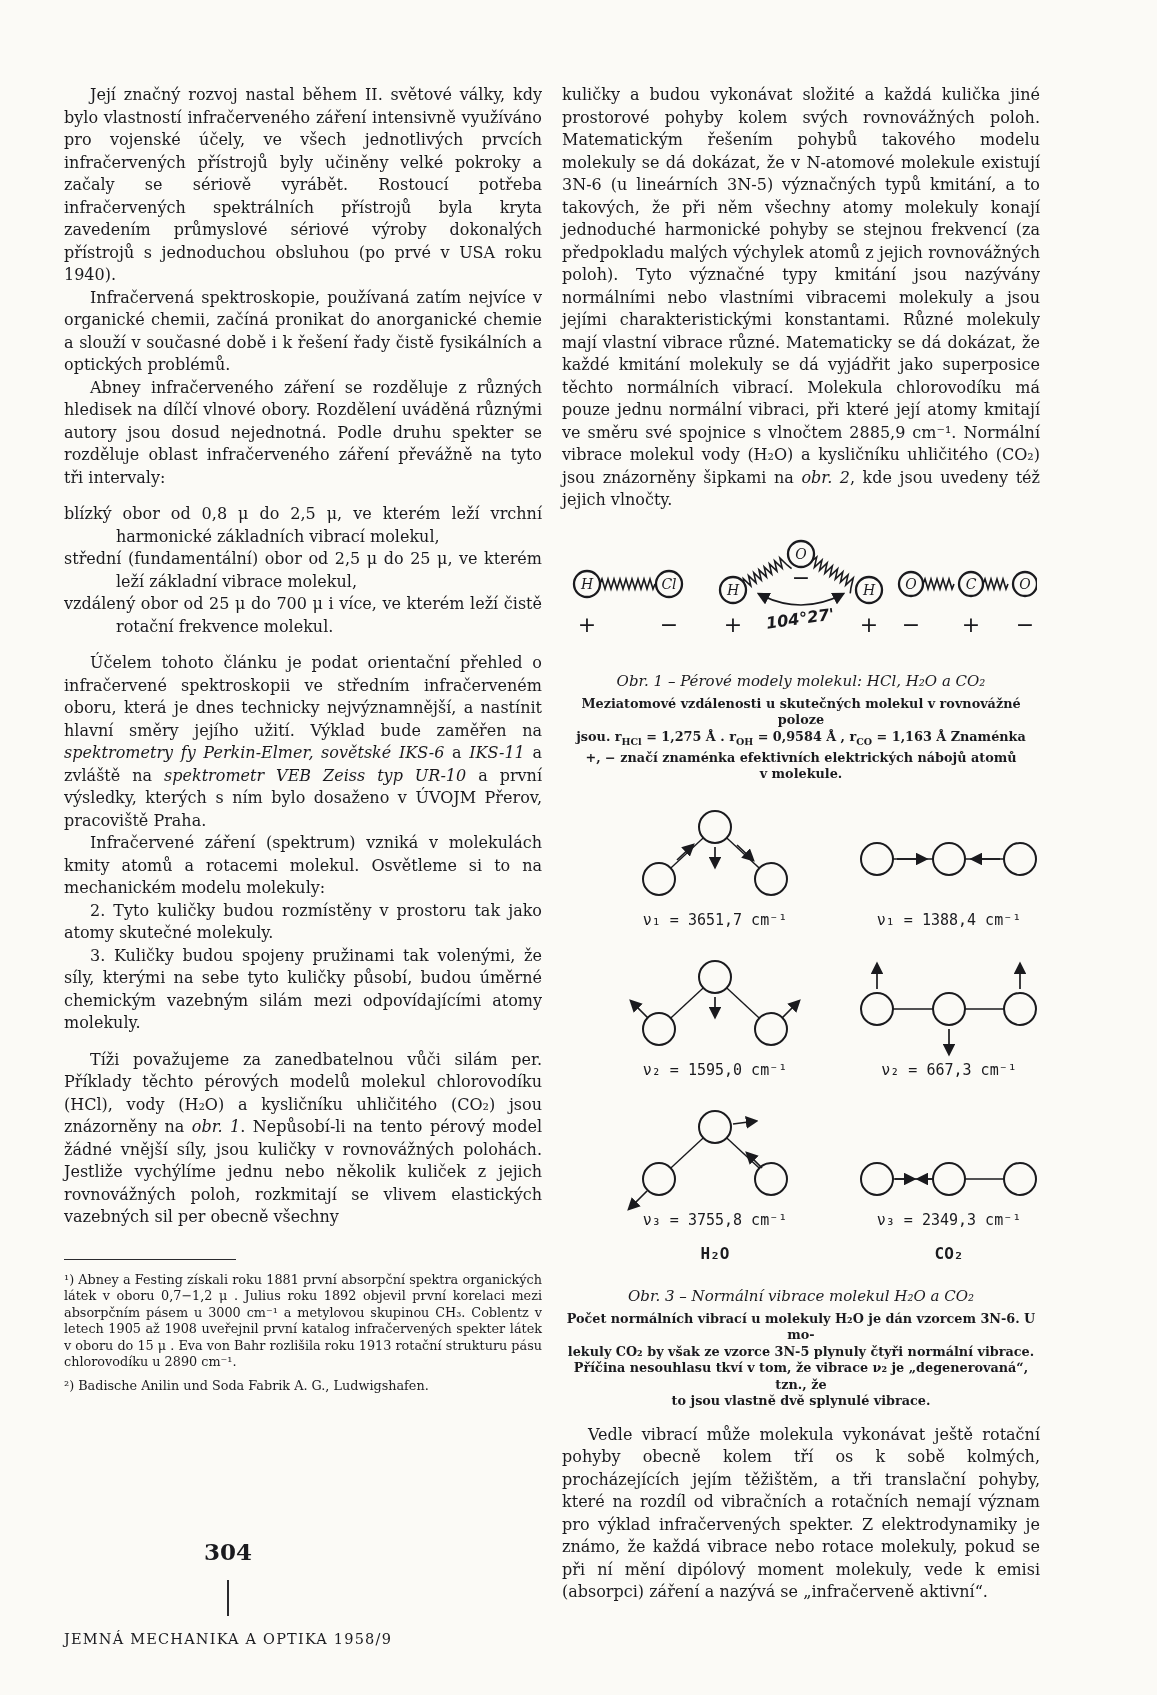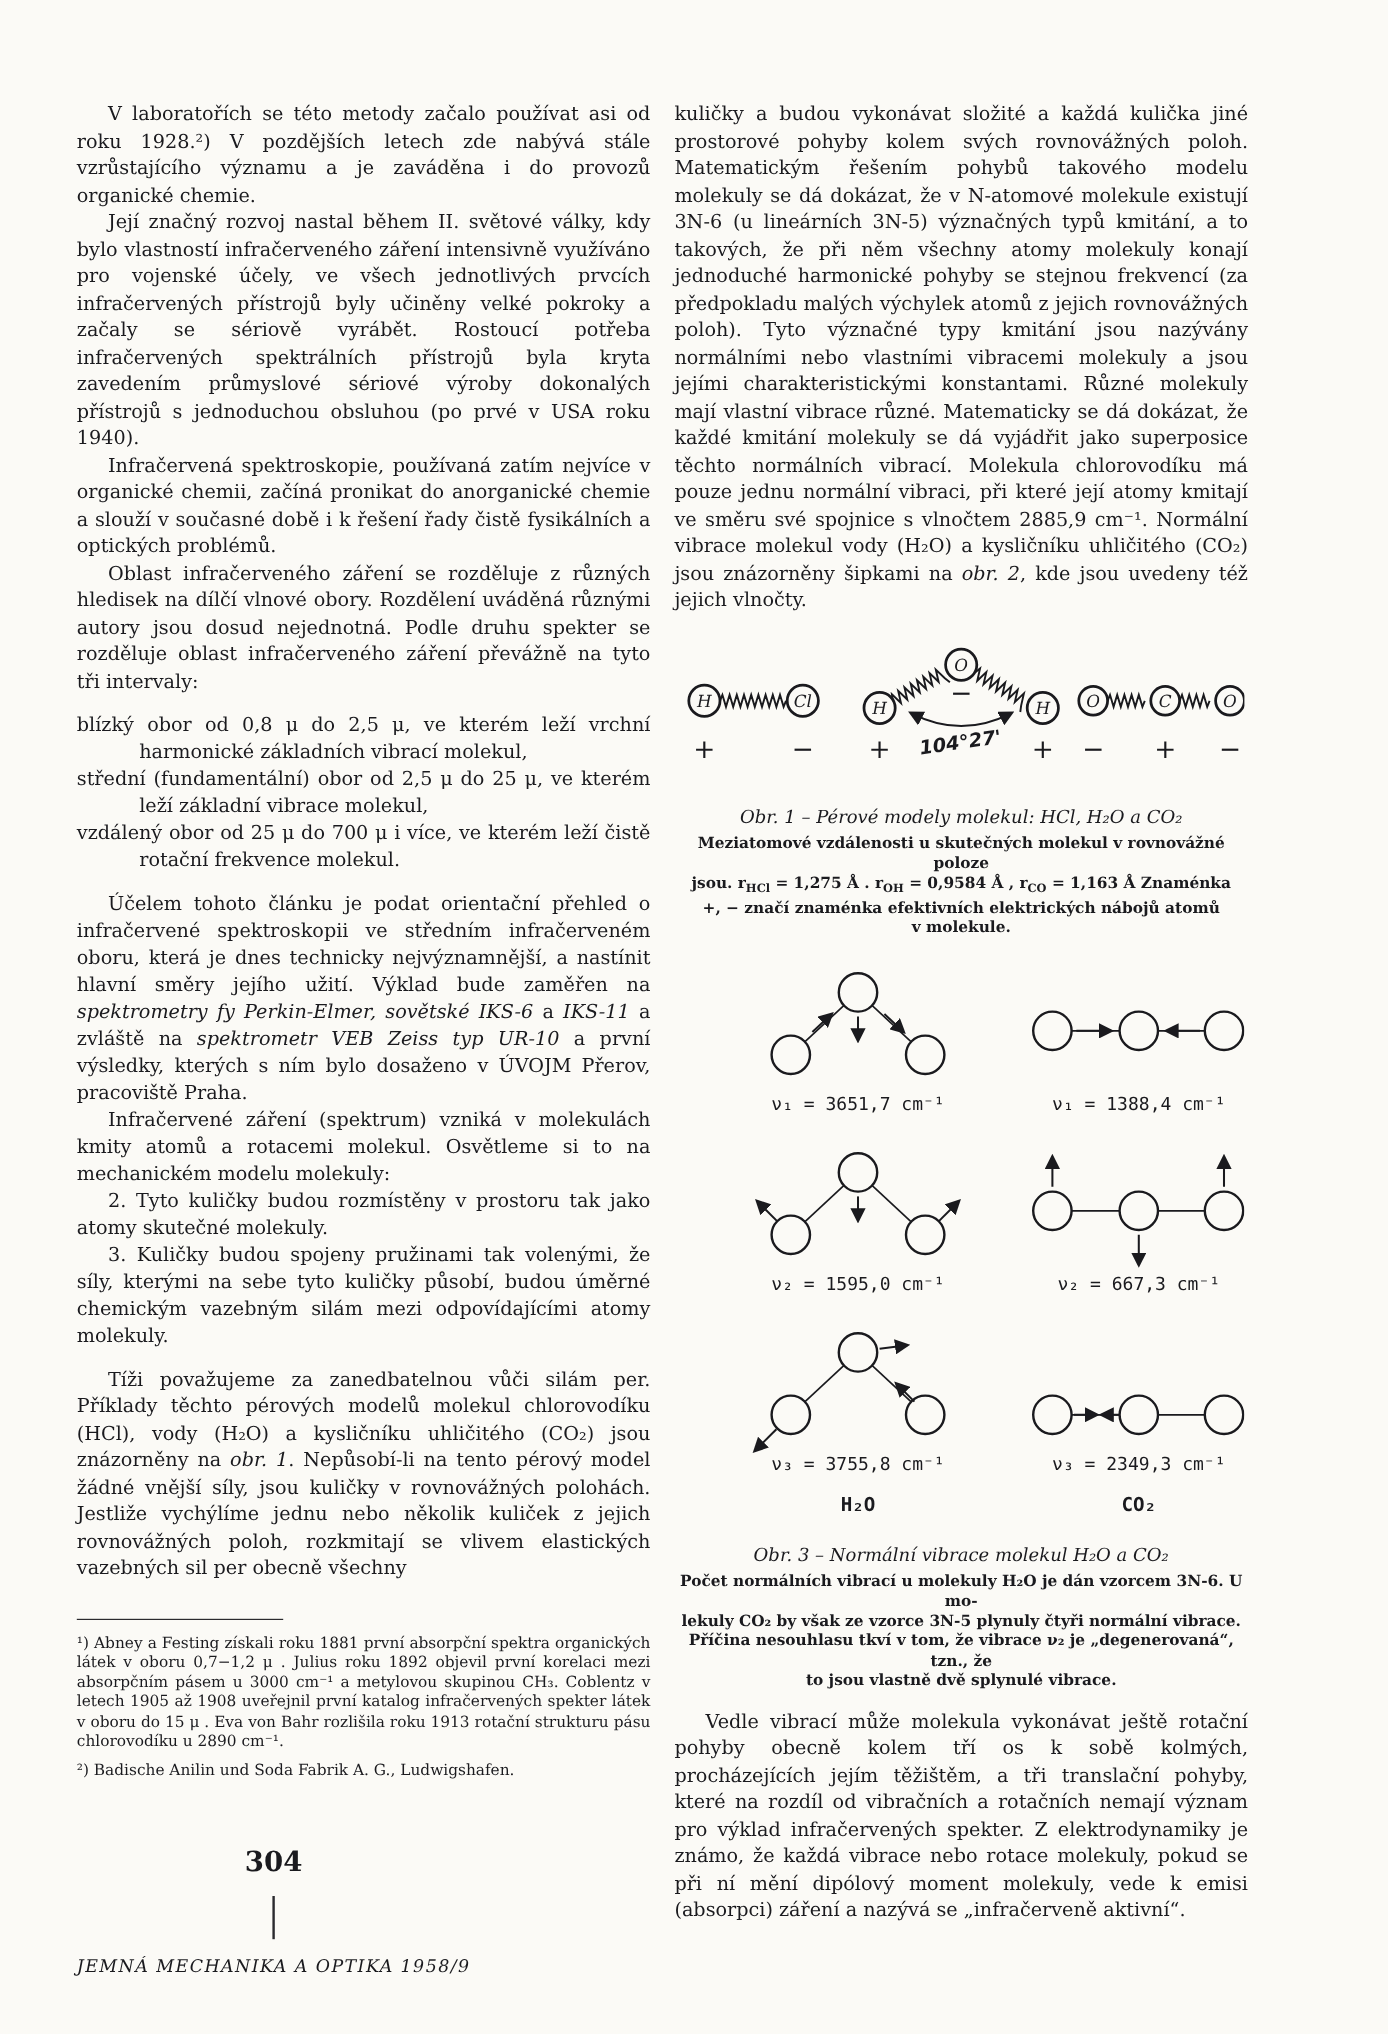--- a/index.html
+++ b/index.html
@@ -25,33 +25,32 @@
   .ball{fill:#fbfaf6;stroke:#1a1a1e;}
   .arrow{stroke:#1a1a1e;stroke-width:1.7;fill:none;}
   .atom{font-family:"DejaVu Serif",serif;font-style:italic;font-size:14px;fill:#1a1a1e;text-anchor:middle;}
   .sign{font-family:"DejaVu Sans",sans-serif;font-size:22px;fill:#1a1a1e;text-anchor:middle;}
   .angle{font-family:"DejaVu Sans",sans-serif;font-style:italic;font-weight:bold;font-size:16px;fill:#1a1a1e;text-anchor:middle;}
   .vlab{font-family:"DejaVu Sans Mono",monospace;font-size:15px;fill:#1a1a1e;text-anchor:middle;}
   .mlab{font-family:"DejaVu Sans Mono",monospace;font-size:16px;font-weight:bold;fill:#1a1a1e;text-anchor:middle;}
   .footer{position:absolute;left:64px;bottom:48px;display:flex;align-items:center;gap:15px;flex-direction:column;}
   .pageno{font-size:23px;font-weight:bold;}
   .vr{width:2px;height:36px;background:#2a2a2e;}
-  .journal{font-size:14.5px;letter-spacing:1.2px;font-style:italic;}
+  .journal{font-size:14.5px;letter-spacing:1.2px;}
 </style>
 </head>
 <body>
 
 <div class="page">
   <div class="columns">
 
     <div class="col">
-      <p class="ind">V laboratořích se této metody začalo používat asi od roku 1928.²) V pozdějších letech zde nabývá stále vzrůstajícího významu a je zaváděna i do provozů organické chemie.</p>
       <p class="ind">Její značný rozvoj nastal během II. světové války, kdy bylo vlastností infračerveného záření intensivně využíváno pro vojenské účely, ve všech jednotlivých prvcích infračervených přístrojů byly učiněny velké pokroky a začaly se sériově vyrábět. Rostoucí potřeba infračervených spektrálních přístrojů byla kryta zavedením průmyslové sériové výroby dokonalých přístrojů s jednoduchou obsluhou (po prvé v USA roku 1940).</p>
       <p class="ind">Infračervená spektroskopie, používaná zatím nejvíce v organické chemii, začíná pronikat do anorganické chemie a slouží v současné době i k řešení řady čistě fysikálních a optických problémů.</p>
-      <p class="ind">Oblast infračerveného záření se rozděluje z různých hledisek na dílčí vlnové obory. Rozdělení uváděná různými autory jsou dosud nejednotná. Podle druhu spekter se rozděluje oblast infračerveného záření převážně na tyto tři intervaly:</p>
+      <p class="ind">Abney infračerveného záření se rozděluje z různých hledisek na dílčí vlnové obory. Rozdělení uváděná různými autory jsou dosud nejednotná. Podle druhu spekter se rozděluje oblast infračerveného záření převážně na tyto tři intervaly:</p>
 
       <div class="sp14">
         <p class="hang">blízký obor od 0,8 μ do 2,5 μ, ve kterém leží vrchní harmonické základních vibrací molekul,</p>
         <p class="hang">střední (fundamentální) obor od 2,5 μ do 25 μ, ve kterém leží základní vibrace molekul,</p>
         <p class="hang">vzdálený obor od 25 μ do 700 μ i více, ve kterém leží čistě rotační frekvence molekul.</p>
       </div>
 
       <p class="ind sp14"><span>Účelem tohoto článku je podat orientační přehled o infračervené spektroskopii ve středním infračerveném oboru, která je dnes technicky nejvýznamnější, a nastínit hlavní směry jejího užití. Výklad bude zaměřen na </span><i>spektrometry fy Perkin-Elmer, sovětské IKS-6</i><span> a </span><i>IKS-11</i><span> a zvláště na </span><i>spektrometr VEB Zeiss typ UR-10</i><span> a první výsledky, kterých s ním bylo dosaženo v ÚVOJM Přerov, pracoviště Praha.</span></p>
 
 

